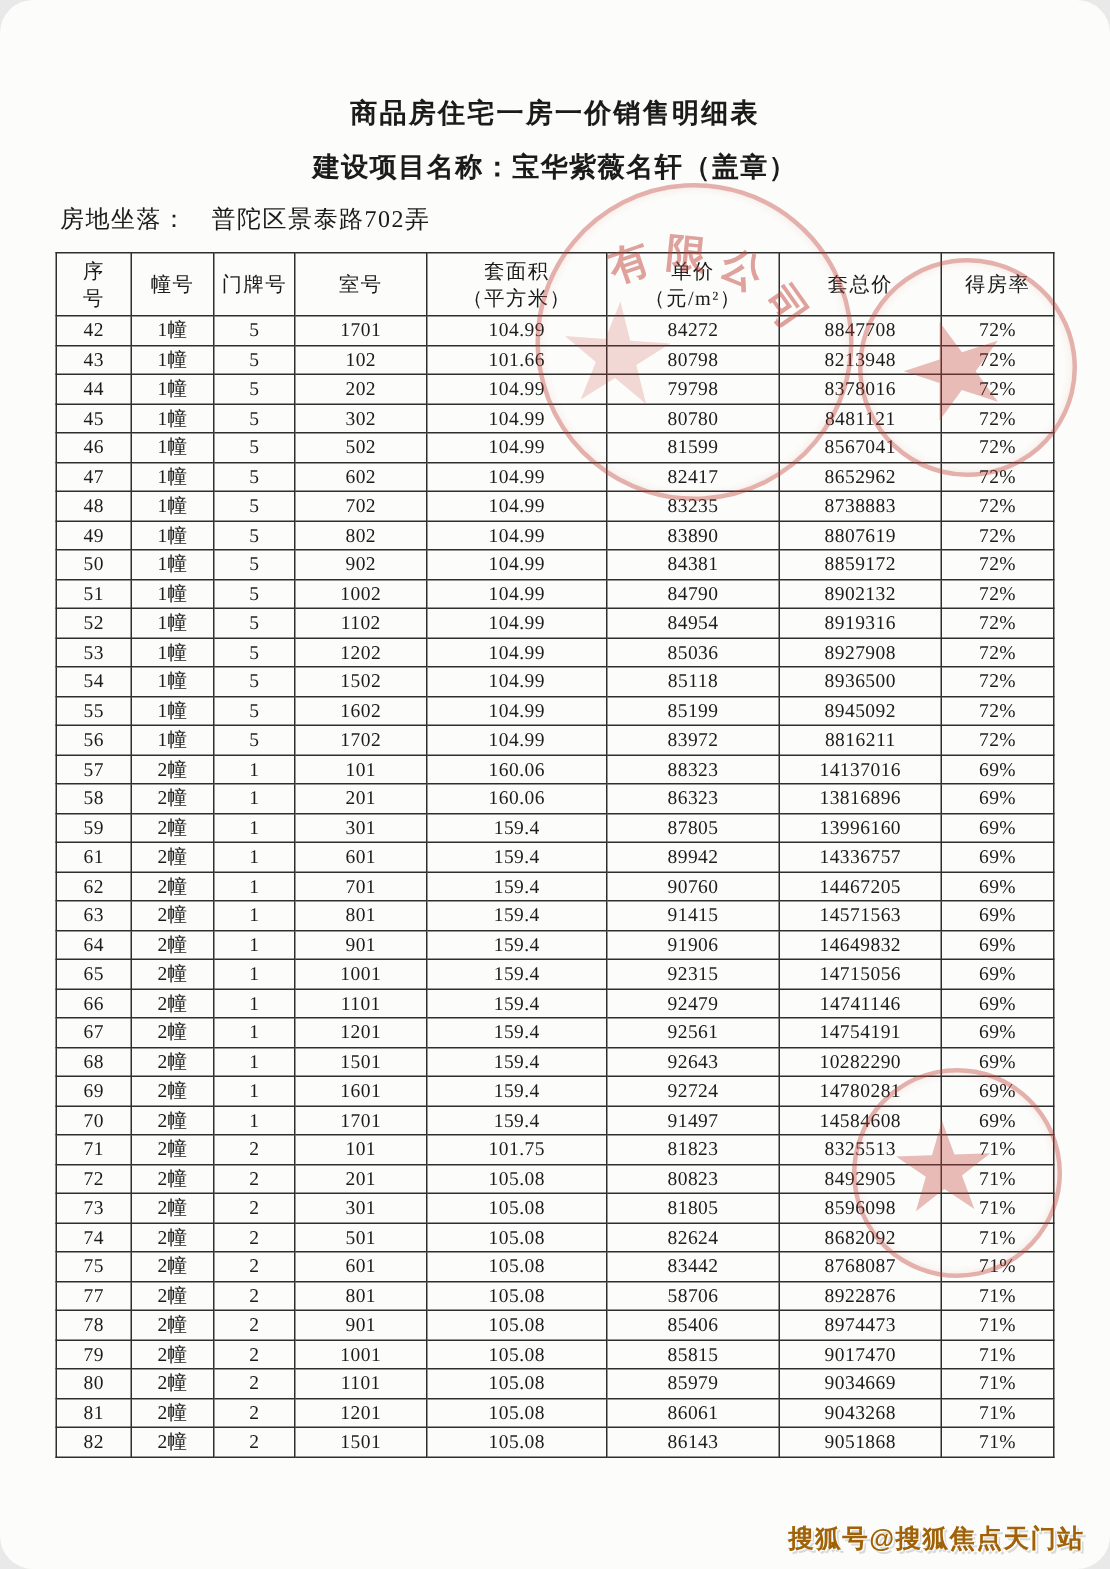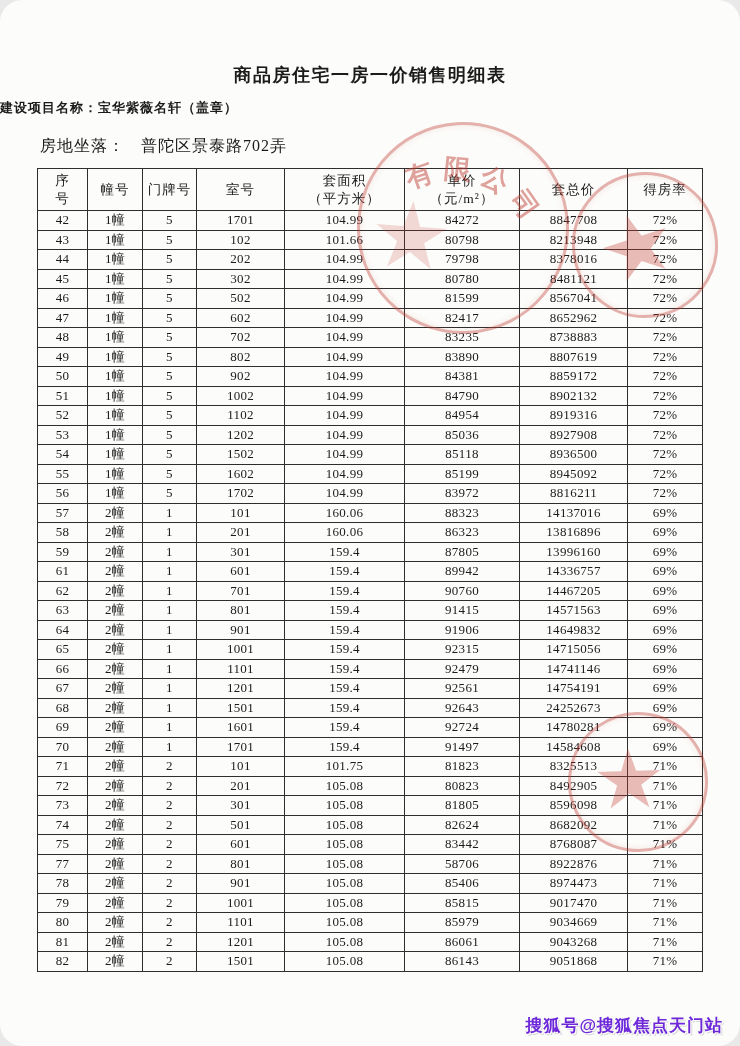--- a/index.html
+++ b/index.html
@@ -6,22 +6,22 @@
   .page{
     position:relative;width:740px;height:1046px;margin:0 auto;
     background:#fcfcfa;overflow:hidden;
     font-family:"Liberation Serif","DejaVu Serif",serif;color:#1b1b1b;border-radius:22px;
   }
   .doc-title{
     position:absolute;top:63px;left:0;width:100%;text-align:center;
     font-size:18px;font-weight:bold;letter-spacing:1.5px;
   }
   .doc-subtitle{
-    position:absolute;top:99px;left:0;width:100%;
-    font-size:13px;font-weight:bold;letter-spacing:1px;
+    position:absolute;top:99px;left:0;width:100%;text-align:center;
+    font-size:18px;font-weight:bold;letter-spacing:1px;
   }
   .location-line{
     position:absolute;top:136px;left:40px;font-size:16px;letter-spacing:1px;
   }
   .location-value{margin-left:16px;}
   table.price-table{
     position:absolute;left:37px;top:168px;width:665px;
     border-collapse:collapse;table-layout:fixed;
     background:transparent;
   }
@@ -54,21 +54,21 @@
   .stamp-b .star-glyph{left:26px;top:30px;font-size:86px;transform:rotate(-10deg);}
   .stamp-c{left:568px;top:712px;width:140px;height:140px;transform:rotate(10deg);}
   .stamp-c .star-glyph{left:24px;top:28px;font-size:82px;transform:rotate(-12deg);}
   .arc-label{
     font-size:27px;fill:rgba(193,62,53,.48);letter-spacing:8px;
     font-family:"Liberation Serif","DejaVu Serif",serif;font-weight:bold;
   }
   .watermark{
     position:absolute;right:17px;bottom:9px;
     font-family:"Liberation Sans","DejaVu Sans",sans-serif;
-    font-weight:bold;font-size:17px;letter-spacing:1px;color:#6d28d9;
+    font-weight:bold;font-size:17px;letter-spacing:1px;color:#a16207;
     text-shadow:1px 1px 0 #ffffff,2px 2px 0 #d9d9d9;
   }
 </style>
 </head>
 <body>
 
 <div class="page">
 
   <div class="doc-title">商品房住宅一房一价销售明细表</div>
 
@@ -355,21 +355,21 @@
           <td>14754191</td>
           <td>69%</td>
         </tr>
         <tr>
           <td>68</td>
           <td>2幢</td>
           <td>1</td>
           <td>1501</td>
           <td>159.4</td>
           <td>92643</td>
-          <td>24252673</td>
+          <td>10282290</td>
           <td>69%</td>
         </tr>
         <tr>
           <td>69</td>
           <td>2幢</td>
           <td>1</td>
           <td>1601</td>
           <td>159.4</td>
           <td>92724</td>
           <td>14780281</td>

